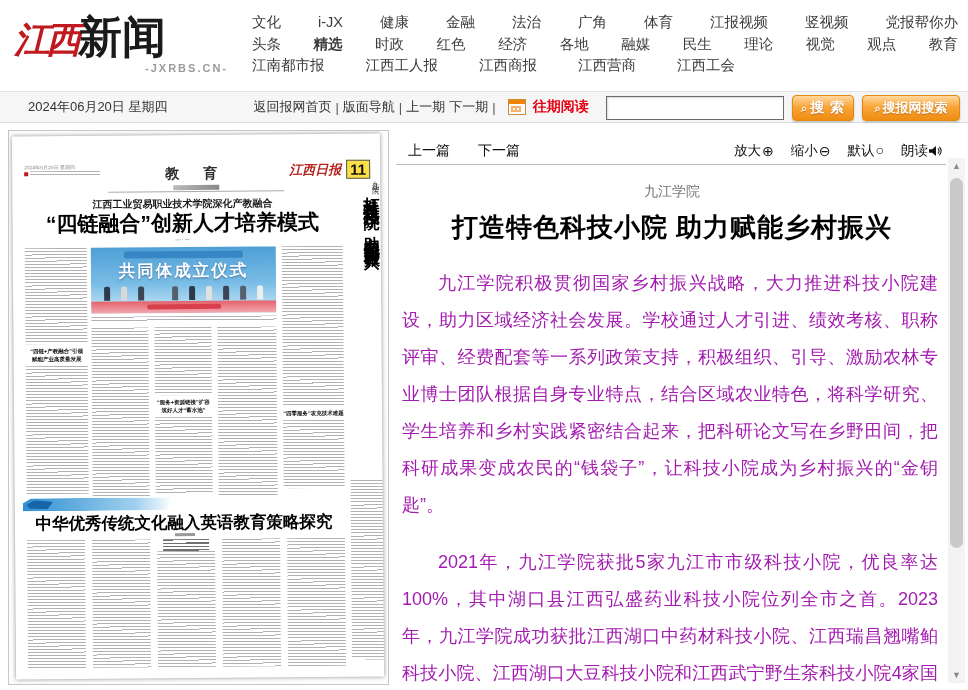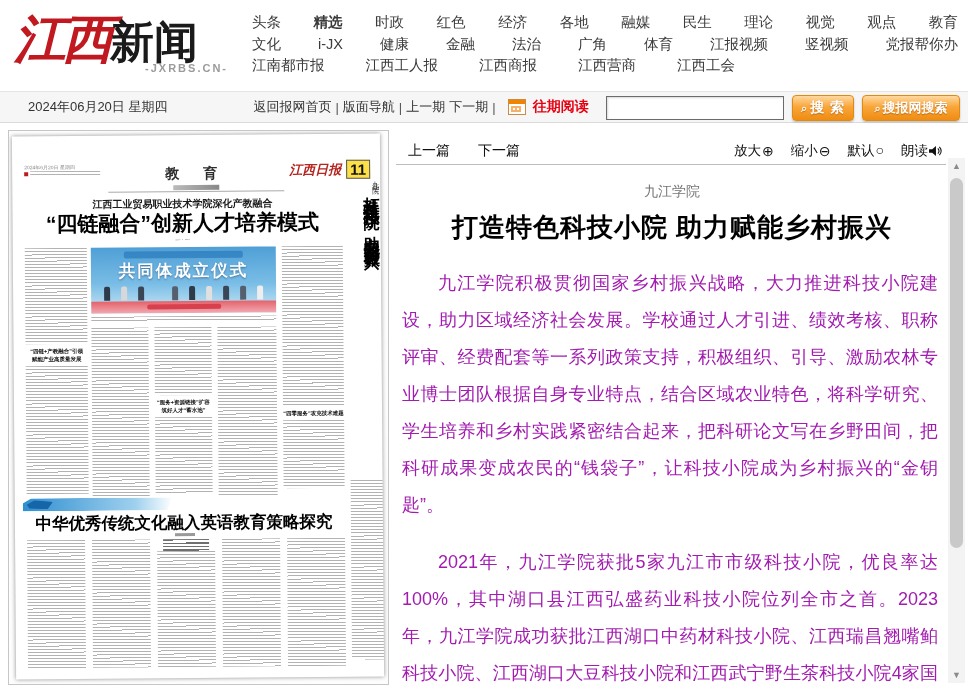--- a/index.html
+++ b/index.html
@@ -3,21 +3,21 @@
 <meta charset="utf-8">
 <style>
   html,body{margin:0;padding:0;}
   body{width:968px;height:690px;position:relative;background:#fff;overflow:hidden;
        font-family:"Liberation Sans",sans-serif;color:#333;}
 
   
   .hdr{position:absolute;top:0;left:0;width:968px;height:90px;background:#fff;}
   .logo{position:absolute;left:14px;top:4px;width:220px;height:80px;}
   .logo-main{font-family:"DejaVu Serif",serif;font-style:italic;font-weight:bold;
-             font-size:52px;color:#c01920;letter-spacing:-4px;line-height:70px;}
+             font-size:36px;color:#c01920;letter-spacing:-4px;line-height:70px;}
   .logo-sub{font-size:44px;font-weight:bold;color:#1a1a1a;letter-spacing:0px;font-family:"Liberation Sans",sans-serif;}
   .logo-dom{position:absolute;right:6px;top:58px;font-size:11px;font-weight:bold;
             color:#9b9b9b;letter-spacing:2px;}
   .nav{position:absolute;left:252px;top:12px;width:706px;font-size:14.5px;color:#3b3b3b;}
   .nav-row{display:flex;justify-content:space-between;line-height:21.5px;}
   .nav-row3{display:flex;gap:41px;line-height:21.5px;}
   .nav a{color:#3b3b3b;text-decoration:none;cursor:pointer;}
   .nav .bold{font-weight:bold;}
 
   
@@ -126,44 +126,44 @@
 </head>
 <body>
 
 <div class="hdr">
   <div class="logo">
     <span class="logo-main">江西</span><span class="logo-sub">新闻</span>
     <div class="logo-dom">-JXRBS.CN-</div>
   </div>
   <div class="nav">
     <div class="nav-row">
+      <a>文化</a>
+      <a>i-JX</a>
+      <a>健康</a>
+      <a>金融</a>
+      <a>法治</a>
+      <a>广角</a>
+      <a>体育</a>
+      <a>江报视频</a>
+      <a>竖视频</a>
+      <a>党报帮你办</a>
+    </div>
+    <div class="nav-row">
       <a>头条</a>
       <a class="bold">精选</a>
       <a>时政</a>
       <a>红色</a>
       <a>经济</a>
       <a>各地</a>
       <a>融媒</a>
       <a>民生</a>
       <a>理论</a>
       <a>视觉</a>
       <a>观点</a>
       <a>教育</a>
-    </div>
-    <div class="nav-row">
-      <a>文化</a>
-      <a>i-JX</a>
-      <a>健康</a>
-      <a>金融</a>
-      <a>法治</a>
-      <a>广角</a>
-      <a>体育</a>
-      <a>江报视频</a>
-      <a>竖视频</a>
-      <a>党报帮你办</a>
     </div>
     <div class="nav-row3">
       <a>江南都市报</a>
       <a>江西工人报</a>
       <a>江西商报</a>
       <a>江西营商</a>
       <a>江西工会</a>
     </div>
   </div>
 </div>

